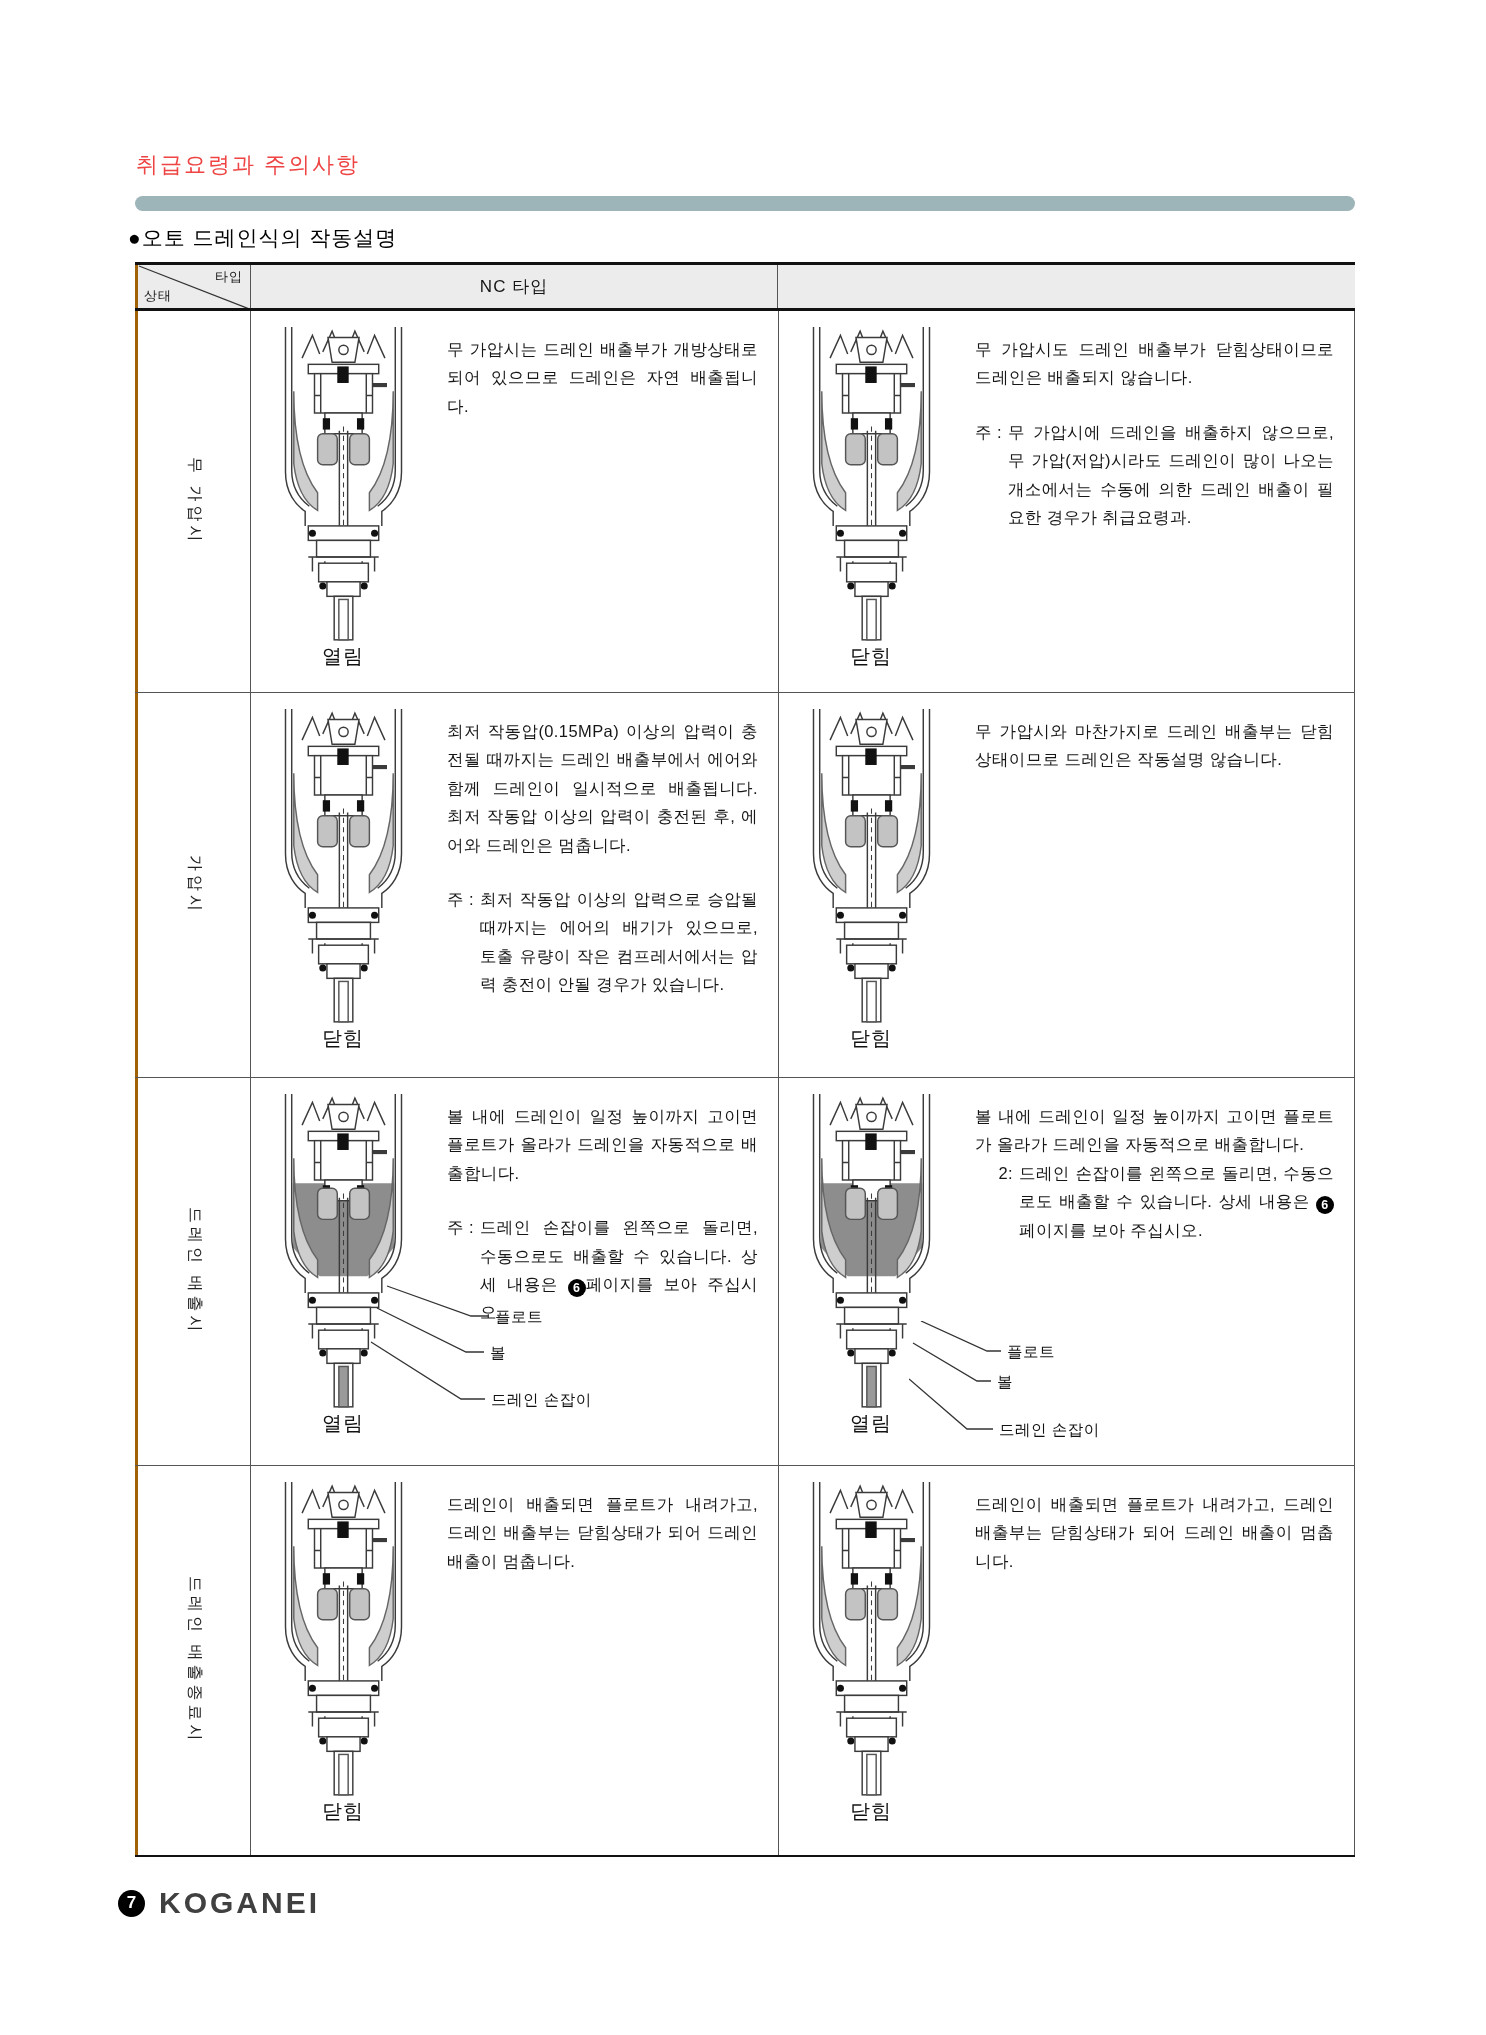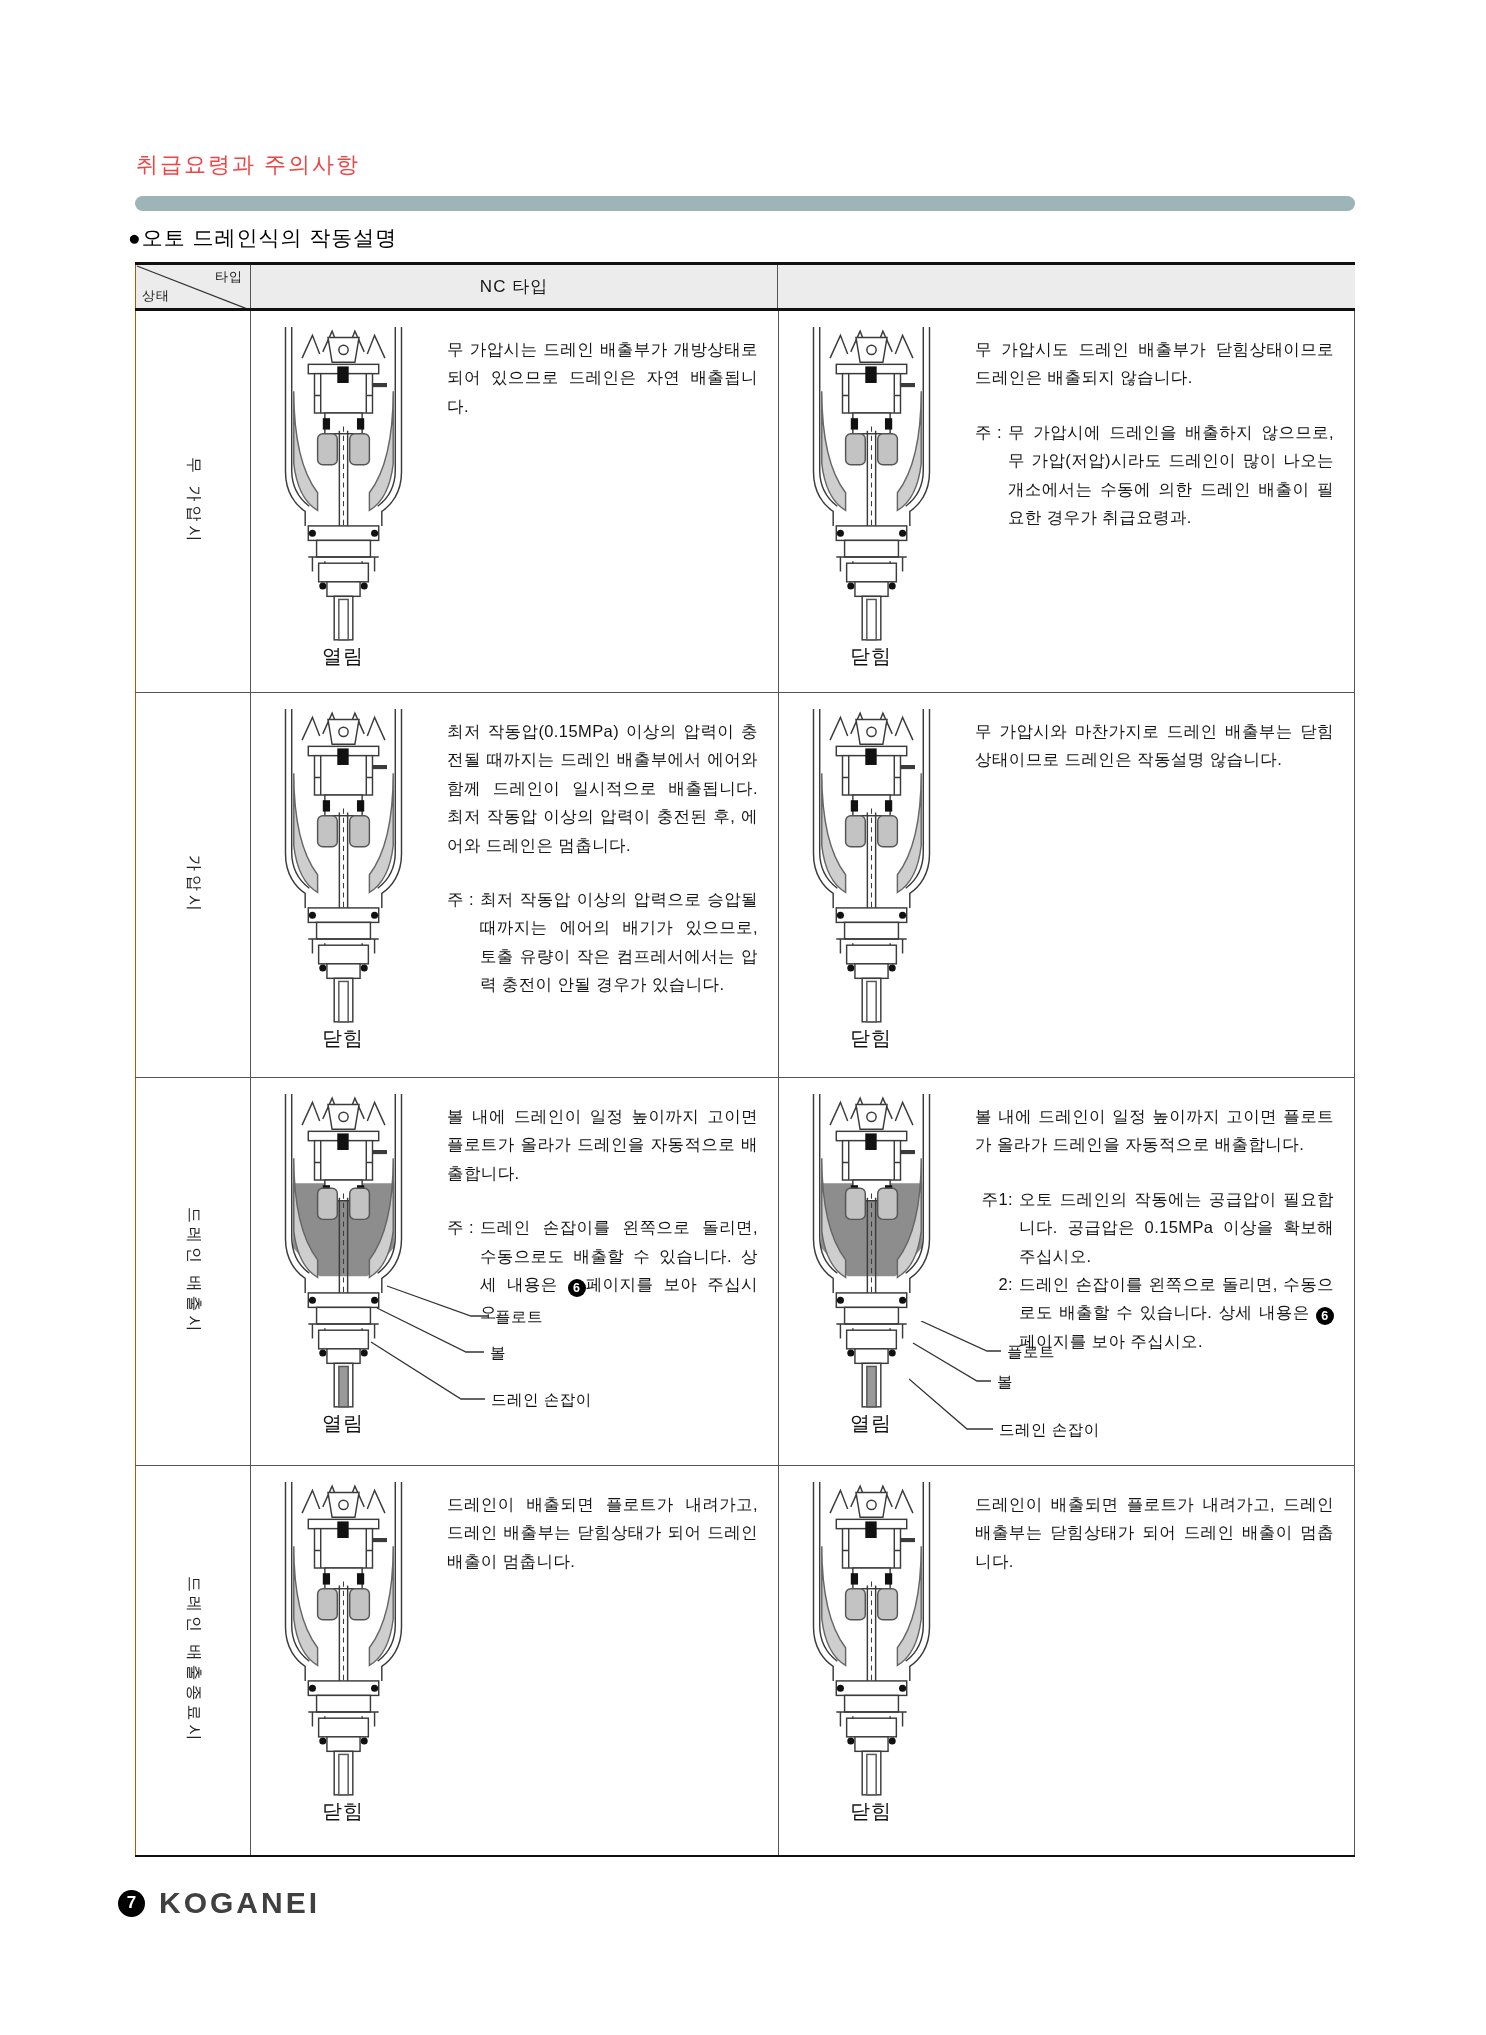--- a/index.html
+++ b/index.html
@@ -15,21 +15,21 @@
   
   .op-table{
     position:absolute;left:135px;top:262px;width:1220px;
     border-top:3px solid #111;border-bottom:2px solid #111;
     box-sizing:border-box;
   }
   .t-row{display:grid;grid-template-columns:115px 528px 577px;box-sizing:border-box;}
   .t-head{height:46px;background:#ececec;border-bottom:3px solid #111;}
   .t-head .cell{display:flex;align-items:center;justify-content:center;font-size:17px;letter-spacing:1px;}
   .cell{border-left:1px solid #555;box-sizing:border-box;position:relative;}
-  .cell:first-child{border-left:1px solid #a16207;}
+  .cell:first-child{border-left:3px solid #a16207;}
   .t-row .cell:last-child{border-right:1px solid #555;}
   .t-body{border-bottom:1px solid #555;}
   .t-body:last-child{border-bottom:none;}
   .r1{height:382px;} .r2{height:385px;} .r3{height:388px;} .r4{height:389px;}
 
   
   .corner{position:relative;overflow:hidden;}
   .corner svg{position:absolute;left:0;top:0;}
   .corner .c-top{position:absolute;right:7px;top:3px;font-size:13px;letter-spacing:1px;}
   .corner .c-bottom{position:absolute;left:6px;bottom:3px;font-size:13px;letter-spacing:1px;}
@@ -400,24 +400,20 @@
     <circle cx="90" cy="250" r="3.4" fill="#111" stroke="none"></circle>
     <rect x="54" y="246" width="32" height="14" fill="#fff"></rect>
     <rect x="61" y="260" width="18" height="42" fill="#fff"></rect>
     <rect x="65.5" y="263" width="9" height="39" fill="#9a9a9a" stroke="#555"></rect>
   </svg>
           </div>
         <div class="caption">열림</div>
       </div>
       <div class="text-col">
         <p class="desc">볼 내에 드레인이 일정 높이까지 고이면 플로트가 올라가 드레인을 자동적으로 배출합니다.</p>
-        <div class="note">
-          <span class="np np-w">주1:</span>
-          <span class="nb">오토 드레인의 작동에는 공급압이 필요합니다. 공급압은 0.15MPa 이상을 확보해 주십시오.</span>
-        </div>
         <div class="note note2">
           <span class="np np-w">2:</span>
           <span class="nb"><span>드레인 손잡이를 왼쪽으로 돌리면, 수동으로도 배출할 수 있습니다. 상세 내용은 </span><span class="badge">6</span><span> 페이지를 보아 주십시오.</span></span>
         </div>
       </div>
       <svg class="olay" style="left:130px;top:243px;" width="300" height="125">
         <polyline points="12,0 78,30 92,30"></polyline>
         <text x="98" y="36">플로트</text>
         <polyline points="4,22 68,60 82,60"></polyline>
         <text x="88" y="66">볼</text>

